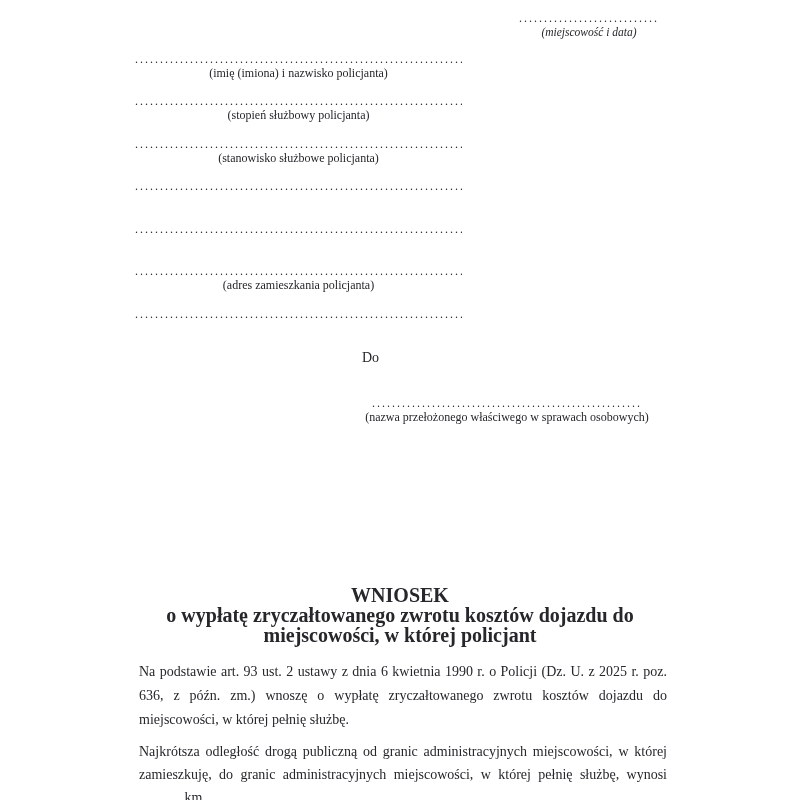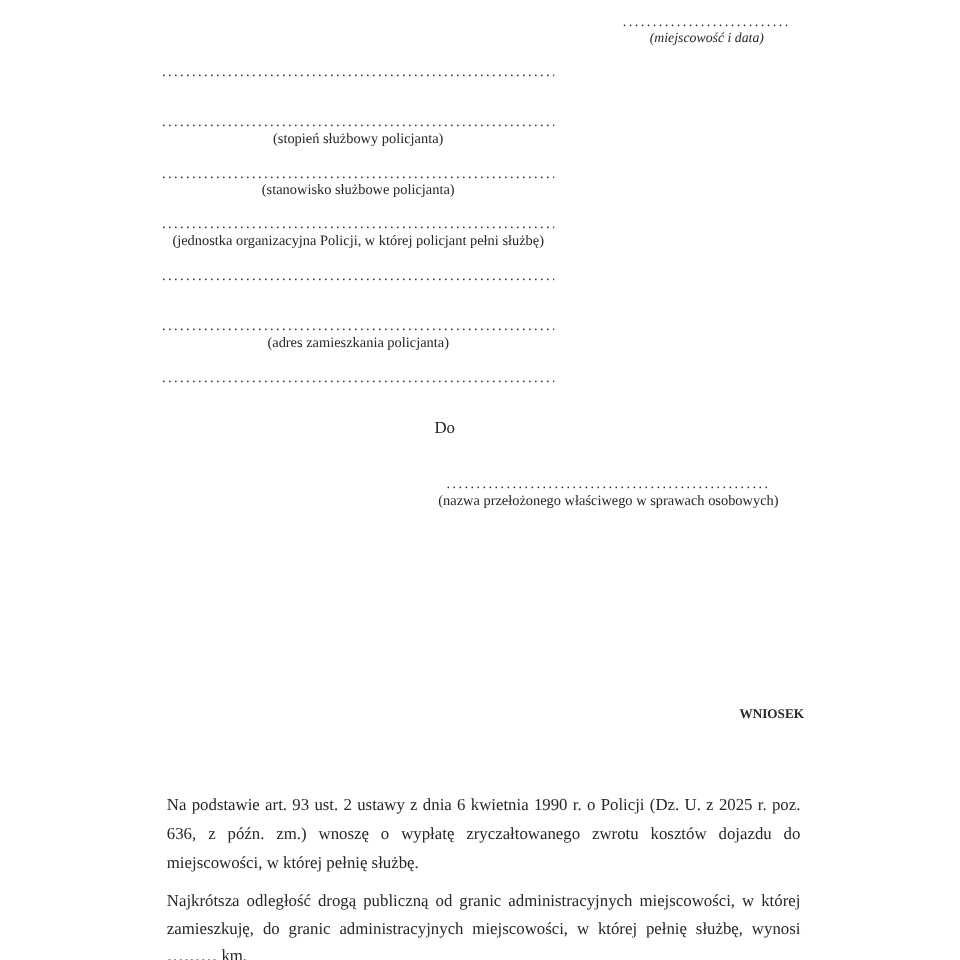--- a/index.html
+++ b/index.html
@@ -41,23 +41,23 @@
   }
   .place-date {
     left: 519px; top: 11px; width: 140px; text-align: center;
   }
   .place-date .lbl { font-size: 11.5px; font-style: italic; }
   .to-word { left: 362px; top: 349px; font-size: 14px; line-height: 17px; }
   .addressee { left: 352px; top: 396px; width: 310px; text-align: center; }
   .addressee .dots { width: 270px; margin: 0 auto; }
   .title-block {
     left: 130px; top: 585px; width: 540px;
-    text-align: right;
+    text-align: center;
     font-weight: bold;
-    font-size: 11px;
+    font-size: 20px;
     line-height: 20px;
   }
   .body-par {
     margin: 4px;
     left: 135px;
     width: 528px;
     font-size: 14px;
     line-height: 24px;
     text-align: justify;
   }
@@ -69,35 +69,35 @@
 
 <div>
 
   <div class="abs place-date">
     <span class="dots">......................................................................................................................................................</span>
     <span class="lbl">(miejscowość i data)</span>
   </div>
 
   <div class="field" style="top:52px">
     <span class="dots">......................................................................................................................................................</span>
+    <span class="lbl">(imię (imiona) i nazwisko policjanta)</span>
   </div>
 
   <div class="field" style="top:94px">
     <span class="dots">......................................................................................................................................................</span>
     <span class="lbl">(stopień służbowy policjanta)</span>
   </div>
 
   <div class="field" style="top:137px">
     <span class="dots">......................................................................................................................................................</span>
     <span class="lbl">(stanowisko służbowe policjanta)</span>
   </div>
 
   <div class="field" style="top:179px">
     <span class="dots">......................................................................................................................................................</span>
-    <span class="lbl">(jednostka organizacyjna Policji, w której policjant pełni służbę)</span>
   </div>
 
   <div class="field" style="top:222px">
     <span class="dots">......................................................................................................................................................</span>
   </div>
 
   <div class="field" style="top:264px">
     <span class="dots">......................................................................................................................................................</span>
     <span class="lbl">(adres zamieszkania policjanta)</span>
   </div>
@@ -108,18 +108,19 @@
 
   <div class="abs to-word">Do</div>
 
   <div class="abs addressee">
     <span class="dots">......................................................................................................................................................</span>
     <span class="lbl">(nazwa przełożonego właściwego w sprawach osobowych)</span>
   </div>
 
   <div class="abs title-block">
     <div>WNIOSEK</div>
+    <div>o wypłatę zryczałtowanego zwrotu kosztów dojazdu do miejscowości, w której policjant</div>
   </div>
 
   <p class="abs body-par par-legal">Na podstawie art. 93 ust. 2 ustawy z dnia 6 kwietnia 1990 r. o Policji (Dz. U. z 2025 r. poz. 636, z późn. zm.) wnoszę o wypłatę zryczałtowanego zwrotu kosztów dojazdu do miejscowości, w której pełnię służbę.</p>
   <p class="abs body-par par-distance">Najkrótsza odległość drogą publiczną od granic administracyjnych miejscowości, w której zamieszkuję, do granic administracyjnych miejscowości, w której pełnię służbę, wynosi ……… km.</p>
 
 </div>
 
 </body></html>

